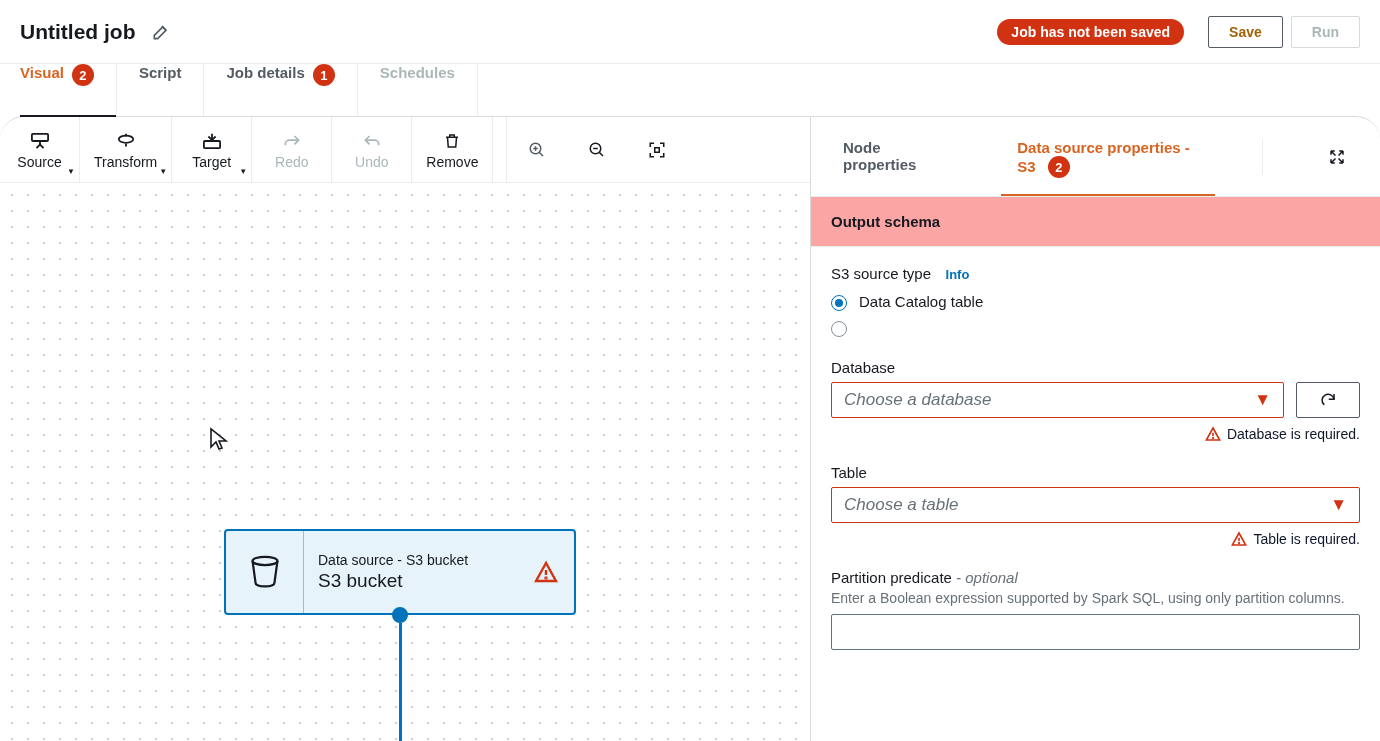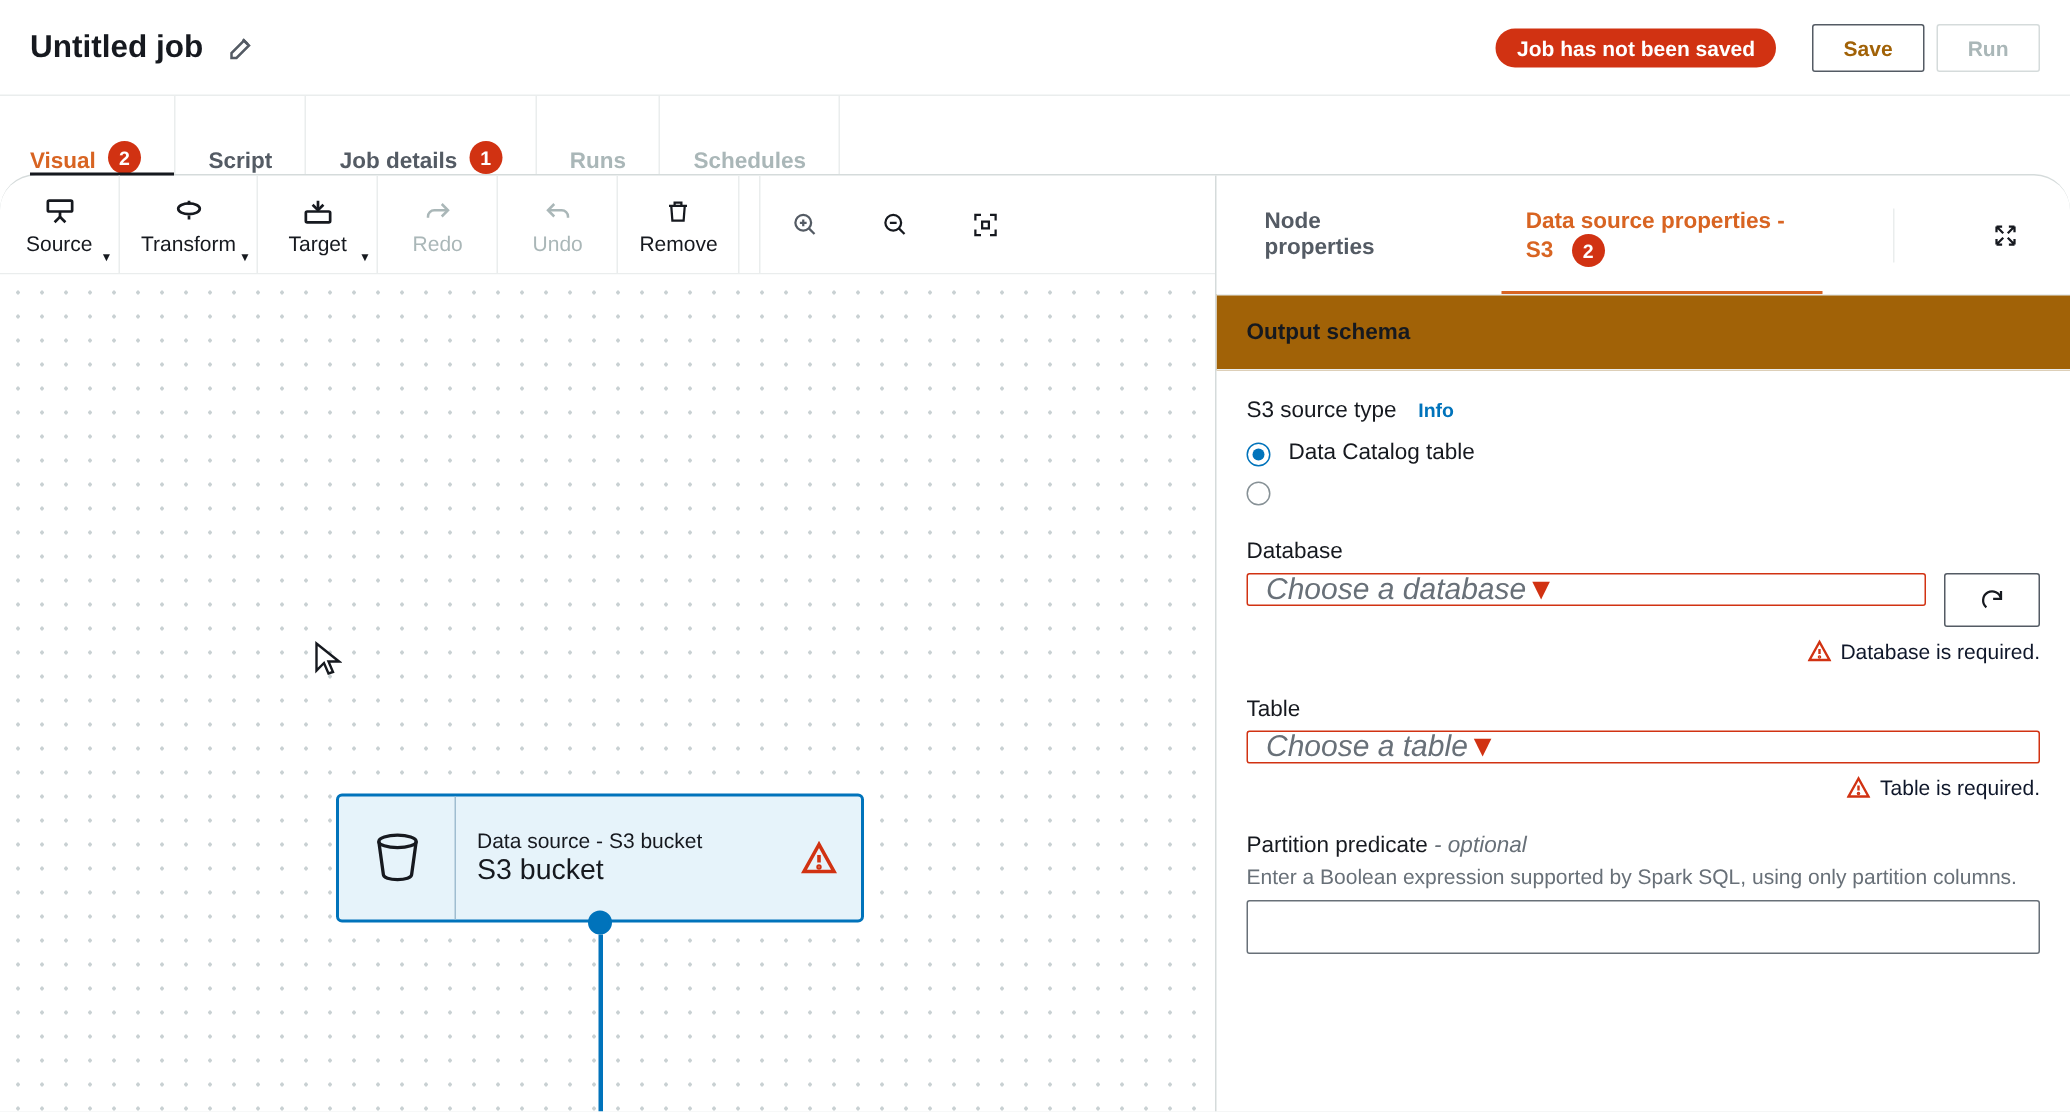--- a/index.html
+++ b/index.html
@@ -9,21 +9,21 @@
   .header { height: 64px; border-bottom: 1px solid #eaeded; display: flex; align-items: center; padding: 0 20px; }
   .header-title { font-size: 21px; font-weight: 700; margin-right: 16px; }
   .header-edit-icon { color: #545b64; cursor: pointer; }
   .header-spacer { flex: 1; }
   .not-saved-badge { background: #d13212; color: #fff; font-size: 14px; font-weight: 700; padding: 5px 14px; border-radius: 14px; margin-right: 16px; }
   .btn { height: 32px; padding: 0 20px; border: 1px solid #545b64; border-radius: 2px; background: #fff; font-size: 14px; font-weight: 700; cursor: pointer; color: #a16207; margin-left: 8px; }
   .btn:disabled { color: #aab7b8; border-color: #d5dbdb; cursor: not-allowed; }
 
   
   .top-tabs { height: 52px; display: flex; align-items: stretch; padding-left: 20px; }
-  .top-tab { display: flex; align-items: flex-end; padding: 0 22px; font-size: 15px; font-weight: 700; color: #545b64; border-right: 1px solid #eaeded; position: relative; cursor: pointer; }
+  .top-tab { display: flex; align-items: flex-start; padding: 0 22px; font-size: 15px; font-weight: 700; color: #545b64; border-right: 1px solid #eaeded; position: relative; cursor: pointer; }
   .top-tab.active { color: #d86422; }
   .top-tab.active::after { content: ""; position: absolute; bottom: -1px; left: 0; right: 0; height: 2px; background: #16191f; }
   .top-tab.disabled { color: #aab7b8; cursor: default; }
   .count-badge { display: inline-flex; min-width: 22px; height: 22px; border-radius: 11px; background: #d13212; color: #fff; font-size: 13px; font-weight: 700; align-items: center; justify-content: center; margin-left: 8px; padding: 0 6px; }
   .top-tab:first-child { padding-left: 0; }
 
   .workspace { display: flex; height: calc(100% - 64px - 52px); border-top: 1px solid #d5dbdb; border-radius: 24px; }
 
   
   .toolbar { height: 66px; border-bottom: 1px solid #eaeded; display: flex; align-items: stretch; }
@@ -62,36 +62,36 @@
   
   .side { width: 570px; border-left: 1px solid #d5dbdb; display: flex; flex-direction: column; overflow: hidden; }
   .side-tabs-row { display: flex; align-items: stretch; padding: 0 16px; position: relative; gap: 43px; }
   .side-tab { padding: 22px 16px 18px; font-size: 15px; font-weight: 700; color: #545b64; cursor: pointer; position: relative; }
   .side-tab.active { color: #d86422; }
   .side-tab.active::after { content:""; position:absolute; left:0; right:0; bottom:0; height:2px; background:#d86422; }
   .side-tab + .side-tab { margin-left: 8px; }
   .expand-btn { margin-left: auto; align-self: center; padding: 0 18px; color: #545b64; cursor: pointer; }
   .side-tabs-divider { border-right: 1px solid #eaeded; height: 36px; align-self: center; margin: 0 4px; }
 
-  .side-sub { background: #a16207; padding: 16px 20px; font-size: 15px; font-weight: 700; border-top: 1px solid #eaeded; border-bottom: 1px solid #eaeded; }
+  .side-sub { background: #fca5a5; padding: 16px 20px; font-size: 15px; font-weight: 700; border-top: 1px solid #eaeded; border-bottom: 1px solid #eaeded; }
 
   .side-content { padding: 18px 20px; overflow-y: auto; flex: 1; }
   .form-label { font-size: 15px; font-weight: 500; }
   .info-link { color: #0073bb; font-size: 13px; font-weight: 700; margin-left: 10px; cursor: pointer; }
   .radio-group { margin-top: 10px; }
   .radio-row { display: flex; align-items: flex-start; margin-bottom: 8px; cursor: pointer; }
   .radio { width: 16px; height: 16px; border-radius: 50%; border: 1.5px solid #879196; flex: 0 0 16px; margin-top: 2px; margin-right: 12px; position: relative; }
   .radio.checked { border-color: #0073bb; }
   .radio.checked::after { content:""; position:absolute; inset:3px; border-radius:50%; background:#0073bb; }
   .radio-label { font-size: 15px; }
   .radio-help { font-size: 13px; color: #687078; margin-top: 2px; }
 
   .field { margin-top: 22px; }
   .select-row { display: flex; gap: 12px; margin-top: 6px; }
-  .select { flex: 1; height: 22px; border: 1.5px solid #d13212; border-radius: 2px; display: flex; align-items: center; padding: 0 12px; font-size: 20px; font-style: italic; color: #687078; cursor: pointer; }
+  .select { flex: 1; height: 36px; border: 1.5px solid #d13212; border-radius: 2px; display: flex; align-items: center; padding: 0 12px; font-size: 17px; font-style: italic; color: #687078; justify-content: space-between; cursor: pointer; }
   .select .tri { font-style: normal; color: #d13212; }
   .refresh-btn { width: 64px; height: 36px; border: 1px solid #545b64; border-radius: 2px; background: #fff; display: flex; align-items: center; justify-content: center; cursor: pointer; }
   .err { color: #0f172a; font-size: 14px; display: flex; align-items: center; margin-top: 8px; justify-content: flex-end; }
   .err svg { margin-right: 6px; }
 
   .optional { font-style: italic; color: #687078; font-weight: 400; }
   .help { font-size: 14px; color: #687078; margin-top: 4px; }
   .text-input { width: 100%; height: 36px; border: 1px solid #687078; border-radius: 2px; margin-top: 8px; padding: 0 10px; font-size: 15px; }
 
   .cursor { position: absolute; left: 208px; top: 244px; pointer-events: none; }
@@ -119,23 +119,20 @@
   <div class="top-tab active">
     <span>Visual</span>
     <span class="count-badge">2</span>
   </div>
   <div class="top-tab">
     <span>Script</span>
   </div>
   <div class="top-tab">
     <span>Job details</span>
     <span class="count-badge">1</span>
-  </div>
-  <div class="top-tab disabled">
-    <span>Runs</span>
   </div>
   <div class="top-tab disabled">
     <span>Schedules</span>
   </div>
 </div>
 
 <div class="workspace">
   <div class="canvas-wrap">
 
     <div class="toolbar">

